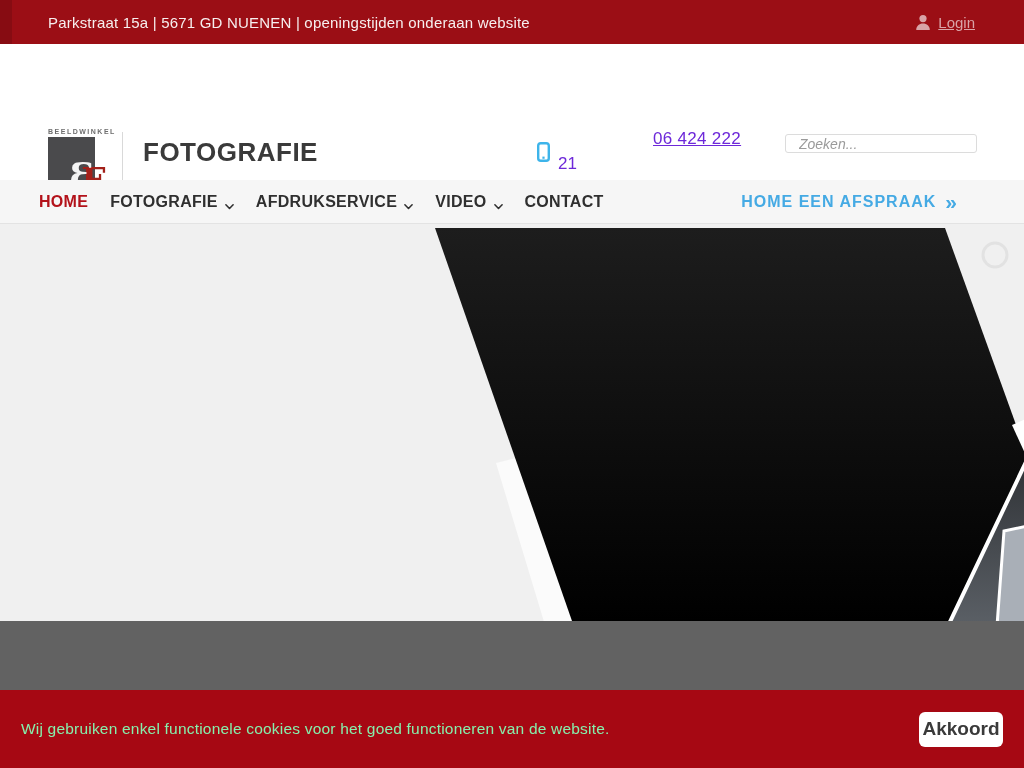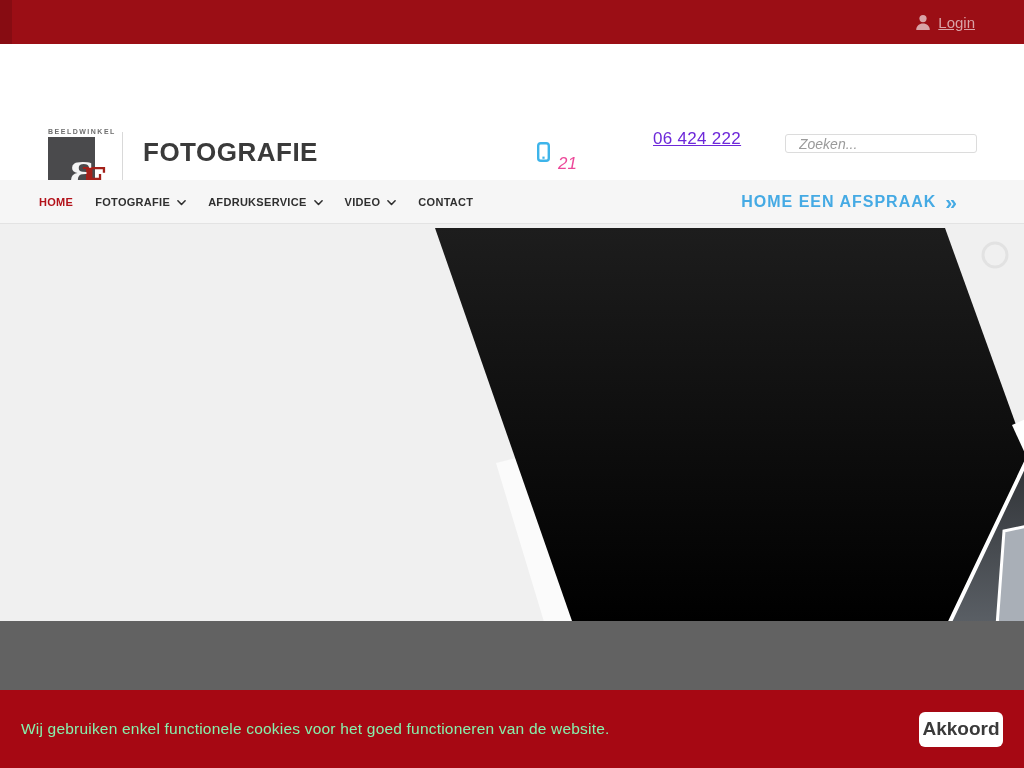--- a/index.html
+++ b/index.html
@@ -22,32 +22,32 @@
   .logo-glyph-white { position:absolute; right:1px; bottom:-4px; color:#f4f4f4;
                       font-family:"DejaVu Serif", serif; font-size:34px; font-weight:bold; line-height:1; }
   .logo-glyph-red { position:absolute; right:-12px; bottom:-9px; color:#a32019;
                     font-family:"DejaVu Serif", serif; font-size:34px; font-weight:bold; line-height:1;
                     transform:scaleX(-1); }
   .logo-bottom { margin-top:2px; font-size:8.5px; letter-spacing:1.2px; color:#bf4a40; font-weight:bold; }
   .header-divider { position:absolute; left:122px; top:88px; width:1px; height:58px; background:#d9d9d9; }
   .site-title { position:absolute; left:143px; top:93px; font-size:26px; font-weight:bold;
                 color:#3a3a3a; letter-spacing:.5px; }
   .phone-block { position:absolute; left:537px; top:98px; }
-  .phone-suffix { position:absolute; left:21px; top:12px; font-size:17px; color:#ec4899;font-style:italic; }
+  .phone-suffix { position:absolute; left:21px; top:12px; font-size:17px; color:#6d28d9; }
   .phone-number { position:absolute; left:653px; top:85px; font-size:17px; color:#6d28d9;
                   letter-spacing:.3px;text-decoration:underline; }
   .search-box { position:absolute; left:785px; top:90px; width:192px; height:19px;
                 border:1px solid #dcdcdc; border-radius:3px; background:#fff;
                 font-size:14px; font-style:italic; color:#555; padding:0 13px; outline:none; }
   .search-box::placeholder { color:#9a9a9a; font-style:italic; }
 
   
   .nav { position:relative; height:44px; background:#f6f6f6; border-bottom:1px solid #e3e3e3;
          display:flex; align-items:center; padding-left:39px; gap:22px; }
-  .nav-item { display:flex; align-items:center; gap:7px; font-size:11px; font-weight:600;
+  .nav-item { display:flex; align-items:center; gap:7px; font-size:16px; font-weight:600;
               letter-spacing:.3px; color:#2f2f2f; cursor:pointer; text-transform:uppercase; }
   .nav-item.active { color:#b3121a; }
   .chev { width:9px; height:9px; display:inline-block; }
   .nav-cta { position:absolute; right:66px; top:0; height:44px; display:flex; align-items:center;
              gap:9px; color:#45aae4; font-size:16px; font-weight:bold; letter-spacing:1px;
              cursor:pointer; }
   .nav-cta .dbl-chev { font-size:21px; font-weight:bold; line-height:1; margin-top:-2px; }
 
   
   .hero { position:relative; height:397px; background:#f0f0f0; overflow:hidden; }
@@ -61,20 +61,21 @@
   .cookie-msg { color:#86efac; font-size:15.5px; letter-spacing:.2px; flex:1; }
   .cookie-btn { background:#ffffff; color:#3a3a3a; border:none; border-radius:6px;
                 width:84px; height:35px; font-size:19px; font-weight:bold;
                 font-family:"Liberation Sans", sans-serif; cursor:pointer; }
 </style>
 </head>
 <body>
 
 <div class="topbar">
   <div class="topbar-strip"></div>
+  <div class="topbar-address">Parkstraat 15a | 5671 GD NUENEN | openingstijden onderaan website</div>
   <div class="topbar-login">
     <span style="display:inline-flex;">
       <svg width="16" height="17" viewBox="0 0 16 17">
           <circle cx="8" cy="4.6" r="3.6" fill="#d9a3a7"></circle>
           <path d="M1.2 16c0-3.8 3-6.4 6.8-6.4s6.8 2.6 6.8 6.4z" fill="#d9a3a7"></path>
         </svg>
     </span>
     <span>Login</span>
   </div>
 </div>

